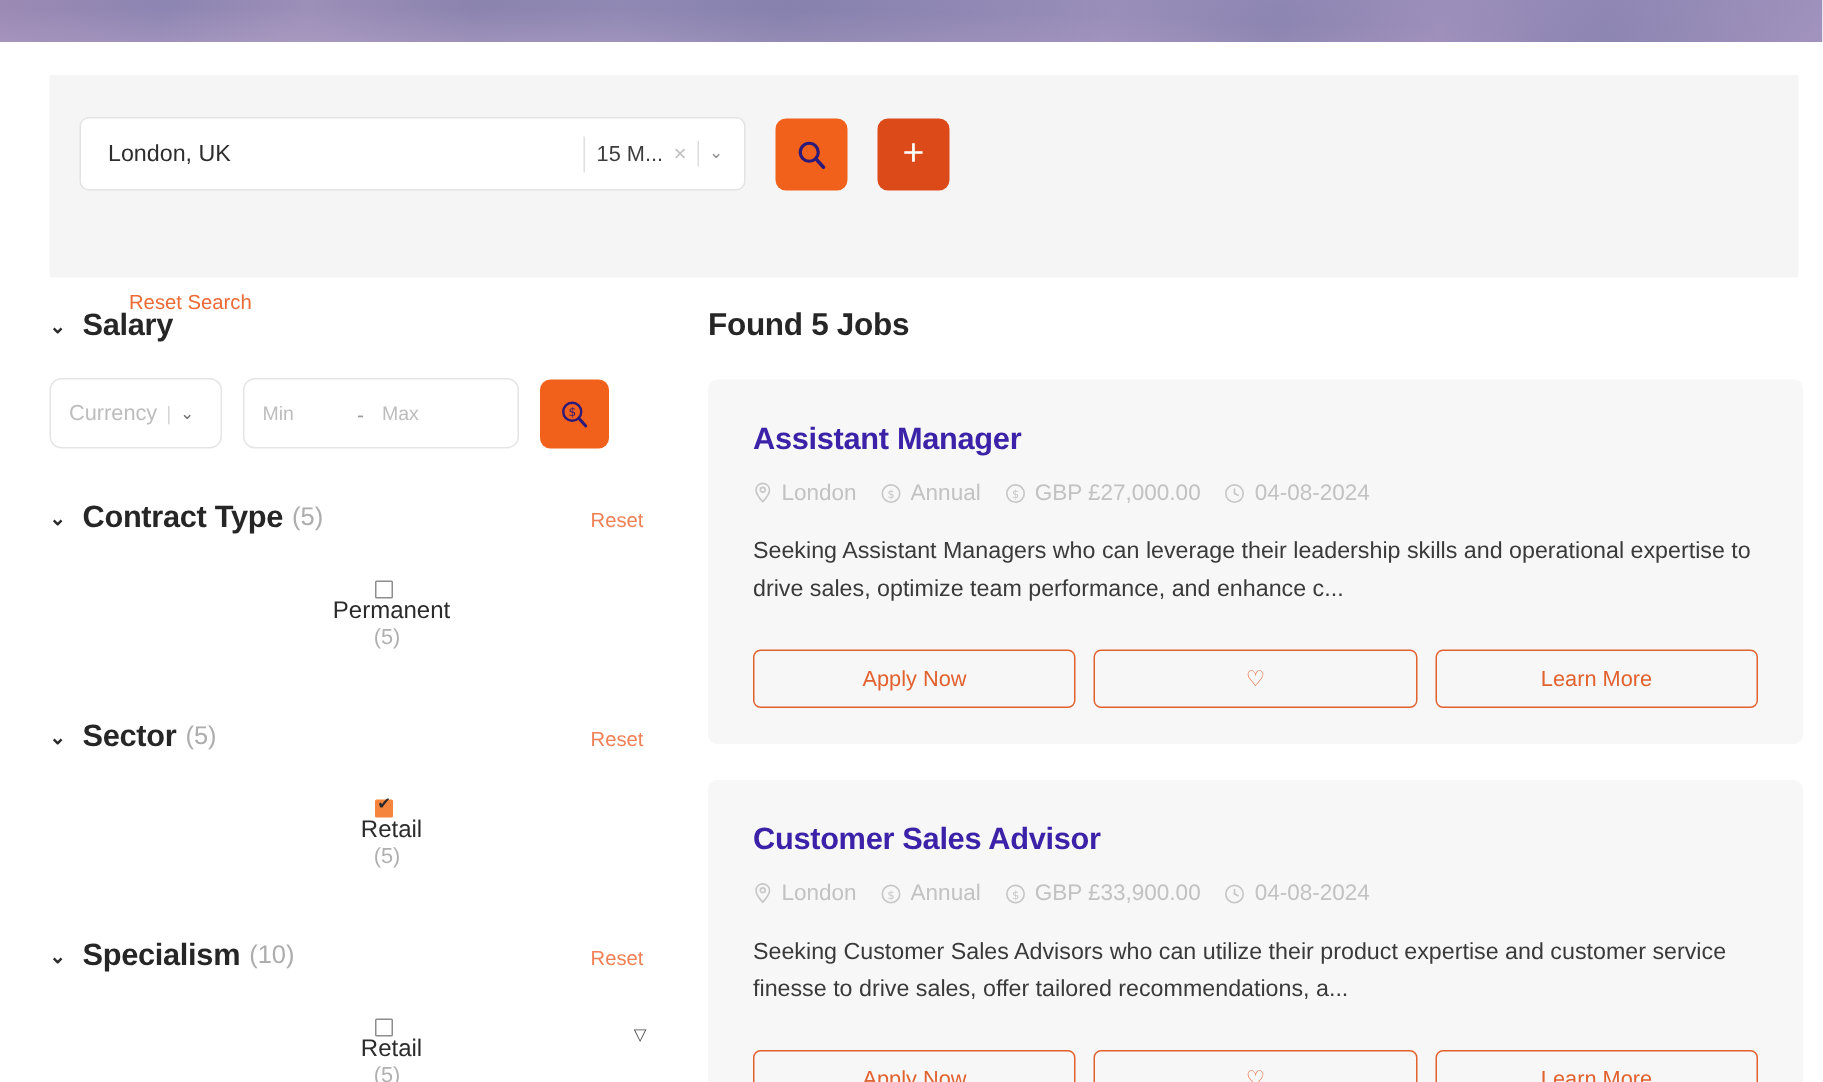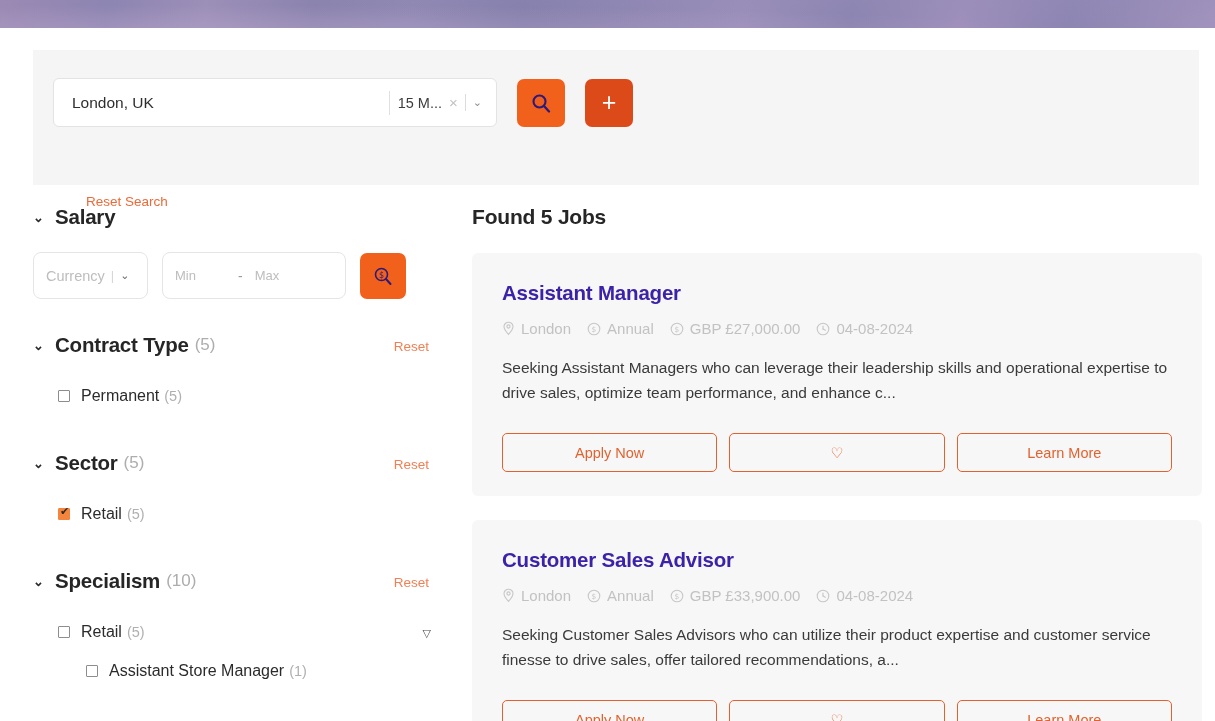--- a/index.html
+++ b/index.html
@@ -132,21 +132,21 @@
   .mm-dash { color: #9a9a9a; font-size: 14px; }
 
   .btn-salary {
     width: 46px; height: 46px; border-radius: 7px;
     background: #f2611b; border: none; cursor: pointer;
     display: flex; align-items: center; justify-content: center;
   }
 
   .opt-row {
     display: flex; align-items: center; margin-top: 30px;
-    position: relative; padding-left: 25px;
+    position: relative; padding-left: 25px; flex-direction: column;
   }
   .opt-row.sub { padding-left: 53px; margin-top: 21px; }
   .cbox {
     width: 12px; height: 12px; border: 1px solid #8d8d8d;
     background: #fff; border-radius: 1px; cursor: pointer;
     flex: none;
   }
   .cbox.checked {
     background: #f5853c; border-color: #f5853c;
     position: relative;

